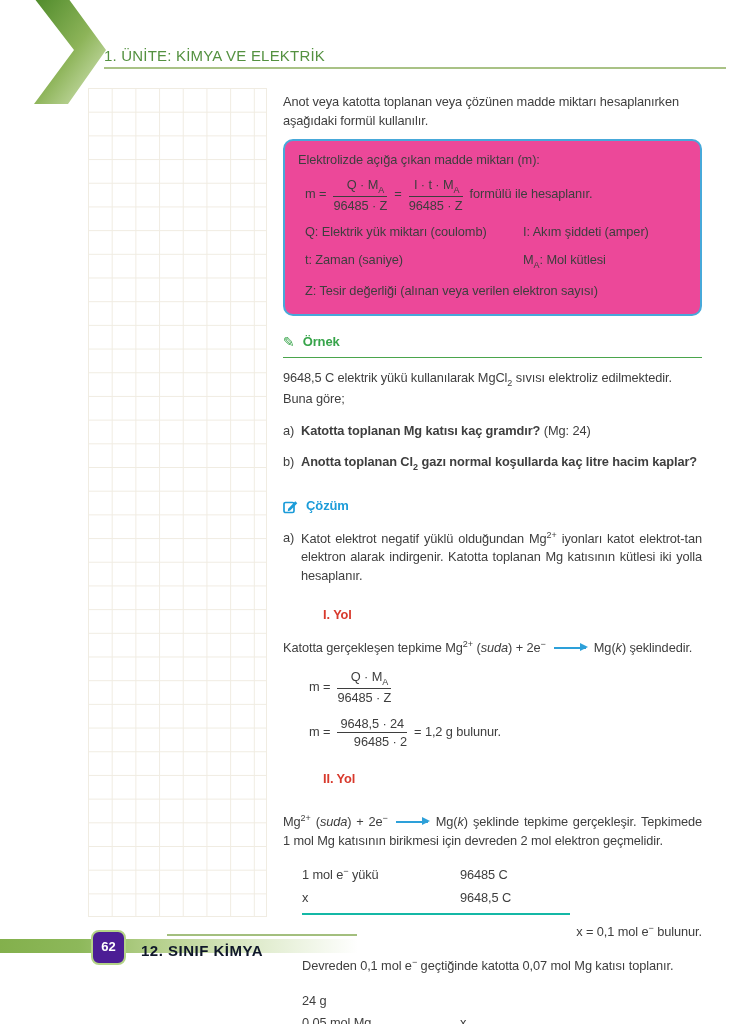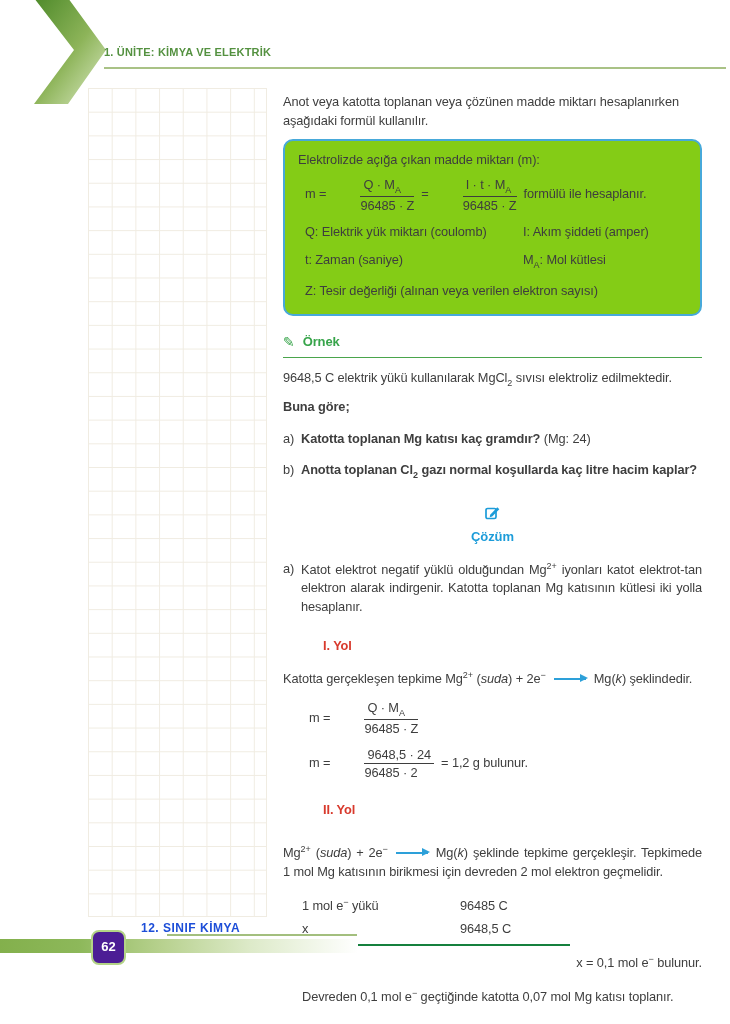--- a/index.html
+++ b/index.html
@@ -2,88 +2,88 @@
 <html><head>
 <meta charset="utf-8">
 <style>
   html,body{margin:0;padding:0;background:#ffffff;}
   .page{position:relative;width:730px;height:1024px;background:#ffffff;overflow:hidden;
         font-family:"Liberation Sans","DejaVu Sans",sans-serif;color:#3e3e3e;
         font-size:12.8px;letter-spacing:-0.1px;line-height:1.45;}
 
   
   .chevron{position:absolute;left:26px;top:-2px;}
-  .unit-title{position:absolute;left:104px;top:45px;color:#549140;font-weight:bold;
-              font-size:11px;letter-spacing:0.2px;}
+  .unit-title{position:absolute;left:104px;top:45px;color:#549140;font-weight:normal;
+              font-size:15px;letter-spacing:0.2px;}
   .unit-rule{position:absolute;left:104px;top:67px;width:622px;height:2px;background:#a9c286;}
 
   
   .grid-paper{position:absolute;left:88px;top:88px;width:178px;height:828px;
     background-image:linear-gradient(to right,#f0ece2 1px,transparent 1px),
                      linear-gradient(to bottom,#f0ece2 1px,transparent 1px);
     background-size:23.7px 23.7px;
     border-right:1px solid #f0ece2;border-bottom:1px solid #f0ece2;}
 
   
   .content{position:absolute;left:283px;top:88px;width:419px;}
   p{margin:0;}
   .intro{margin-top:5px;}
 
   
-  .formula-box{margin-top:9px;background:#84cc16;border:2px solid #47a9da;border-radius:10px;
+  .formula-box{margin-top:9px;background:#ec4899;border:2px solid #47a9da;border-radius:10px;
                padding:10px 10px 13px 13px;}
   .formula-line{display:flex;align-items:center;gap:7px;margin:7px 0 3px 7px;}
-  .frac{display:inline-block;text-align:left;line-height:1.18;margin-left:27px;}
+  .frac{display:inline-block;text-align:right;line-height:1.18;}
   .frac .num{display:block;border-bottom:1.2px solid #3e3e3e;padding:0 3px 1px;}
   .frac .den{display:block;padding-top:1px;}
   sub{font-size:9px;letter-spacing:0;}
   sup{font-size:9px;letter-spacing:0;}
   .def-row{display:flex;margin-top:10px;padding-left:7px;}
   .def-left{width:218px;flex:none;}
 
   
   .section-head{display:flex;align-items:center;gap:8px;font-weight:bold;font-size:13px;}
   .section-head.green{margin-top:17px;color:#37a44a;border-bottom:1.6px solid #4aa54c;
                       padding-bottom:6px;}
-  .section-head.blue{margin-top:23px;color:#1c9cd9;flex-direction:column;}
+  .section-head.blue{margin-top:23px;color:#1c9cd9;}
   .pencil{color:#37a44a;font-size:14px;line-height:1;}
   .red-head{margin-top:21px;color:#d8392c;font-weight:bold;padding-left:40px;}
 
   
   .list-item{display:flex;margin-top:13px;}
   .marker{width:18px;flex:none;}
   .item-body{flex:1;text-align:justify;}
   .example-intro{margin-top:11px;}
-  .block-bold{display:block;font-weight:bold;margin-top:8px;}
+  .block-bold{display:block;font-weight:normal;}
 
   
   .reaction{margin-top:13px;}
   .arrow{display:inline-block;position:relative;width:32px;height:2px;background:#2da0d9;
          vertical-align:middle;margin:0 8px 2px 8px;}
   .arrow:after{content:"";position:absolute;right:-2px;top:-3.5px;width:0;height:0;
          border-left:8px solid #2da0d9;border-top:4.5px solid transparent;
          border-bottom:4.5px solid transparent;}
   .formula-block{display:flex;align-items:center;gap:7px;margin:11px 0 0 26px;}
 
   
-  .prop-table{margin:14px 0 0 19px;width:268px;border-bottom:2px solid #15803d;padding-bottom:4px;}
+  .prop-table{margin:14px 0 0 19px;width:268px;border-bottom:2px solid #14b8a6;padding-bottom:4px;}
   .prop-row{display:flex;line-height:1.75;}
   .c1{width:158px;flex:none;}
   .result{margin:7px 0 0 19px;text-align:right;}
   .mid-par{margin:14px 0 0 19px;}
 
   
   .footer-band{position:absolute;left:0;top:939px;width:358px;height:14px;
     background:linear-gradient(to right,#83b04c 0%,#8db85a 22%,#b7d18e 45%,#ddeac9 70%,#ffffff 100%);}
   .footer-topline{position:absolute;left:167px;top:934px;width:190px;height:1.6px;background:#a3bf7e;}
   .page-badge{position:absolute;left:91px;top:930px;width:31px;height:31px;background:#4c1d95;
     border:2.5px solid #b3d386;border-radius:8px;color:#ffffff;font-weight:bold;font-size:13px;
     display:flex;align-items:center;justify-content:center;}
-  .footer-title{position:absolute;left:141px;top:920px;color:#1d4ed8;font-weight:bold;
-    font-size:12px;letter-spacing:0.5px;}
+  .footer-title{position:absolute;left:141px;top:940px;color:#0f172a;font-weight:bold;
+    font-size:15px;letter-spacing:0.5px;}
   .ital{font-style:italic;}
 </style>
 </head>
 <body>
 
 <div class="page">
 
   <svg class="chevron" width="84" height="108" viewBox="0 0 84 108">
     <defs>
       <linearGradient id="gchev" x1="0" y1="0" x2="0.9" y2="1">
@@ -202,21 +202,20 @@
         <span class="c1"><span>x</span><sup></sup><span></span></span>
         <span>9648,5 C</span>
       </div>
     </div>
     <p class="result"><span>x = 0,1 mol e</span><sup>−</sup><span> bulunur.</span></p>
 
     <p class="mid-par"><span>Devreden 0,1 mol e</span><sup>−</sup><span> geçtiğinde katotta 0,07 mol Mg katısı toplanır.</span></p>
 
     <div class="prop-table">
       <div class="prop-row">
-        <span class="c1">1 mol Mg</span>
         <span>24 g</span>
       </div>
       <div class="prop-row">
         <span class="c1">0,05 mol Mg</span>
         <span>x</span>
       </div>
     </div>
 
   </main>
 

